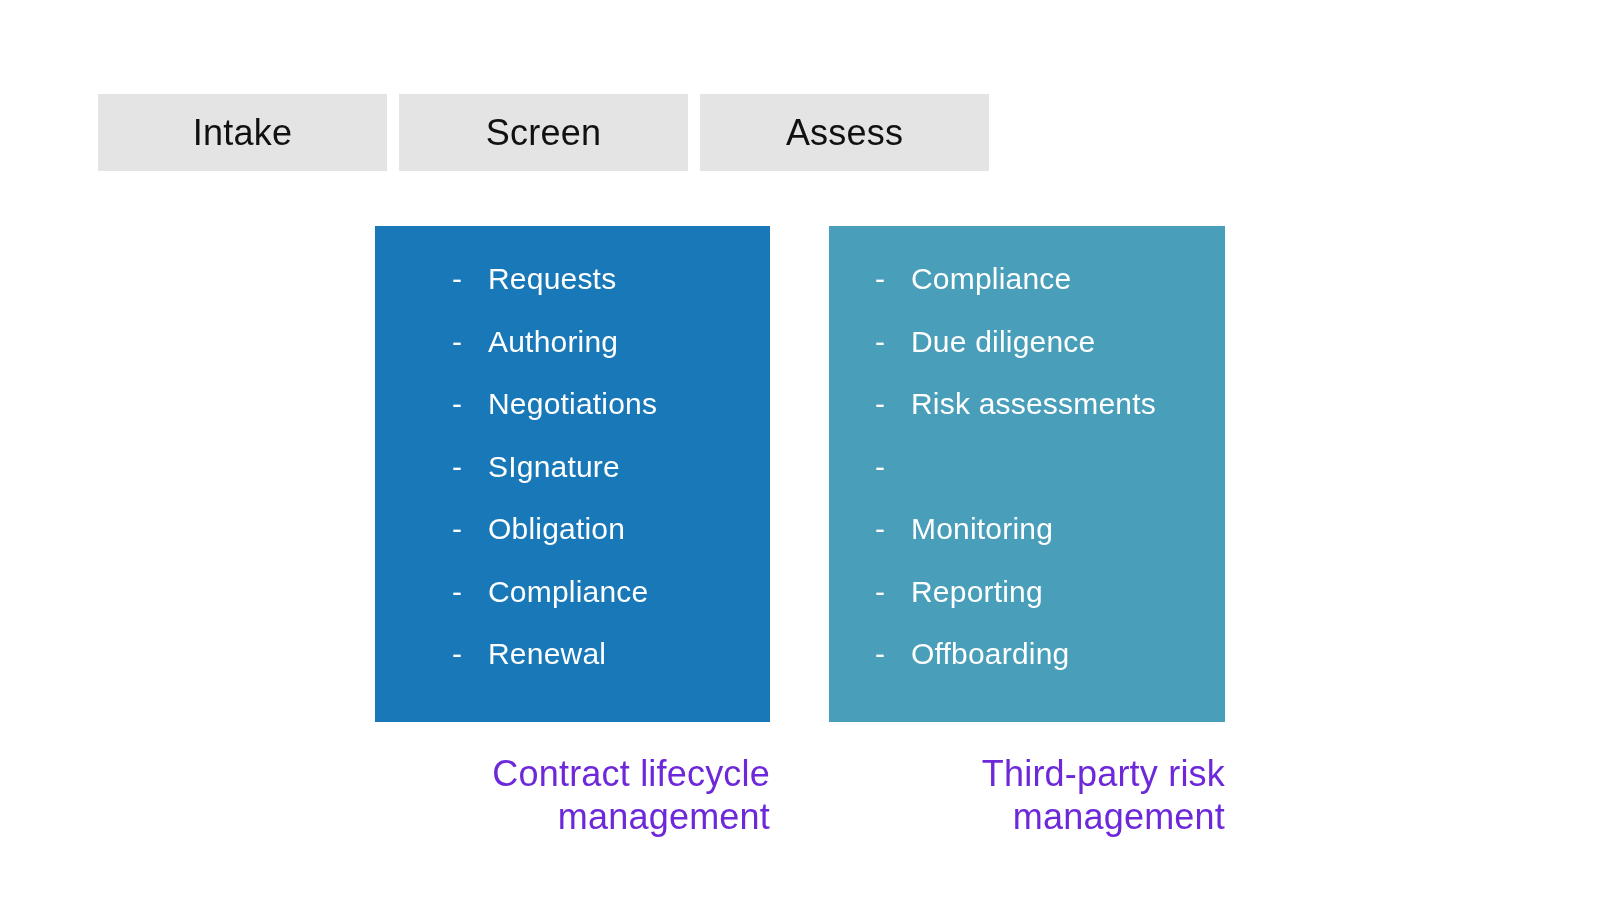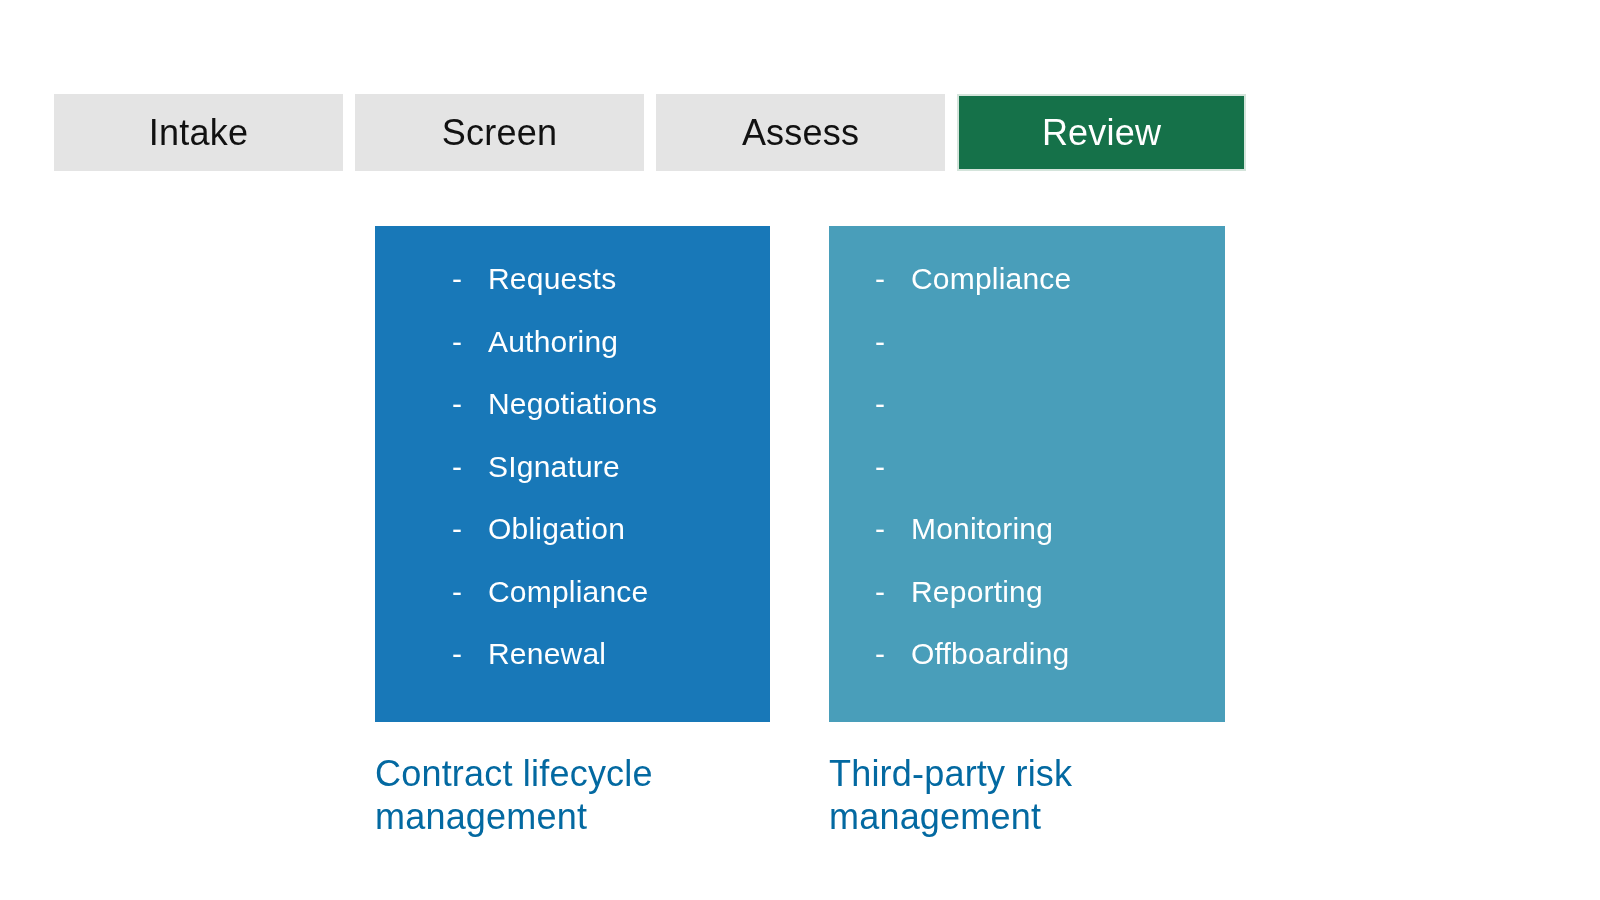--- a/index.html
+++ b/index.html
@@ -26,20 +26,21 @@
     align-items: center;
     justify-content: center;
     font-size: 36px;
     letter-spacing: 0.2px;
     cursor: pointer;
     box-sizing: border-box;
   }
   .stage.inactive {
     background: #e4e4e4;
     color: #111111;
+    margin-left: 44px;
   }
   .stage.active {
     background: #157149;
     color: #ffffff;
     border: 2px solid #d4e4db;
   }
   .s1 { left: 54px; }
   .s2 { left: 355px; }
   .s3 { left: 656px; }
   .s4 { left: 957px; }
@@ -79,39 +80,38 @@
   .dash {
     display: inline-block;
     width: 36px;
     flex: 0 0 36px;
   }
 
   
   .caption {
     position: absolute;
     top: 752px;
-    text-align: left;
+    text-align: right;
     font-size: 36px;
     line-height: 43px;
-    color: #0369a1;
+    color: #6d28d9;
     white-space: pre-line;
     letter-spacing: 0.2px;
   }
   .caption-1 { left: 375px; width: 395px; }
   .caption-2 { left: 829px; width: 396px; }
 </style>
 </head>
 <body>
 
 <div class="canvas">
 
   <div class="stage inactive s1">Intake</div>
   <div class="stage inactive s2">Screen</div>
   <div class="stage inactive s3">Assess</div>
-  <div class="stage active   s4">Review</div>
 
   <div class="panel panel-blue">
     <ul>
       <li>
         <span class="dash">-</span>
         <span>Requests</span>
       </li>
       <li>
         <span class="dash">-</span>
         <span>Authoring</span>
@@ -140,23 +140,25 @@
   </div>
 
   <div class="panel panel-teal">
     <ul>
       <li>
         <span class="dash">-</span>
         <span>Compliance</span>
       </li>
       <li>
         <span class="dash">-</span>
+        <span>Due diligence</span>
       </li>
       <li>
         <span class="dash">-</span>
+        <span>Risk assessments</span>
       </li>
       <li>
         <span class="dash">-</span>
       </li>
       <li>
         <span class="dash">-</span>
         <span>Monitoring</span>
       </li>
       <li>
         <span class="dash">-</span>

